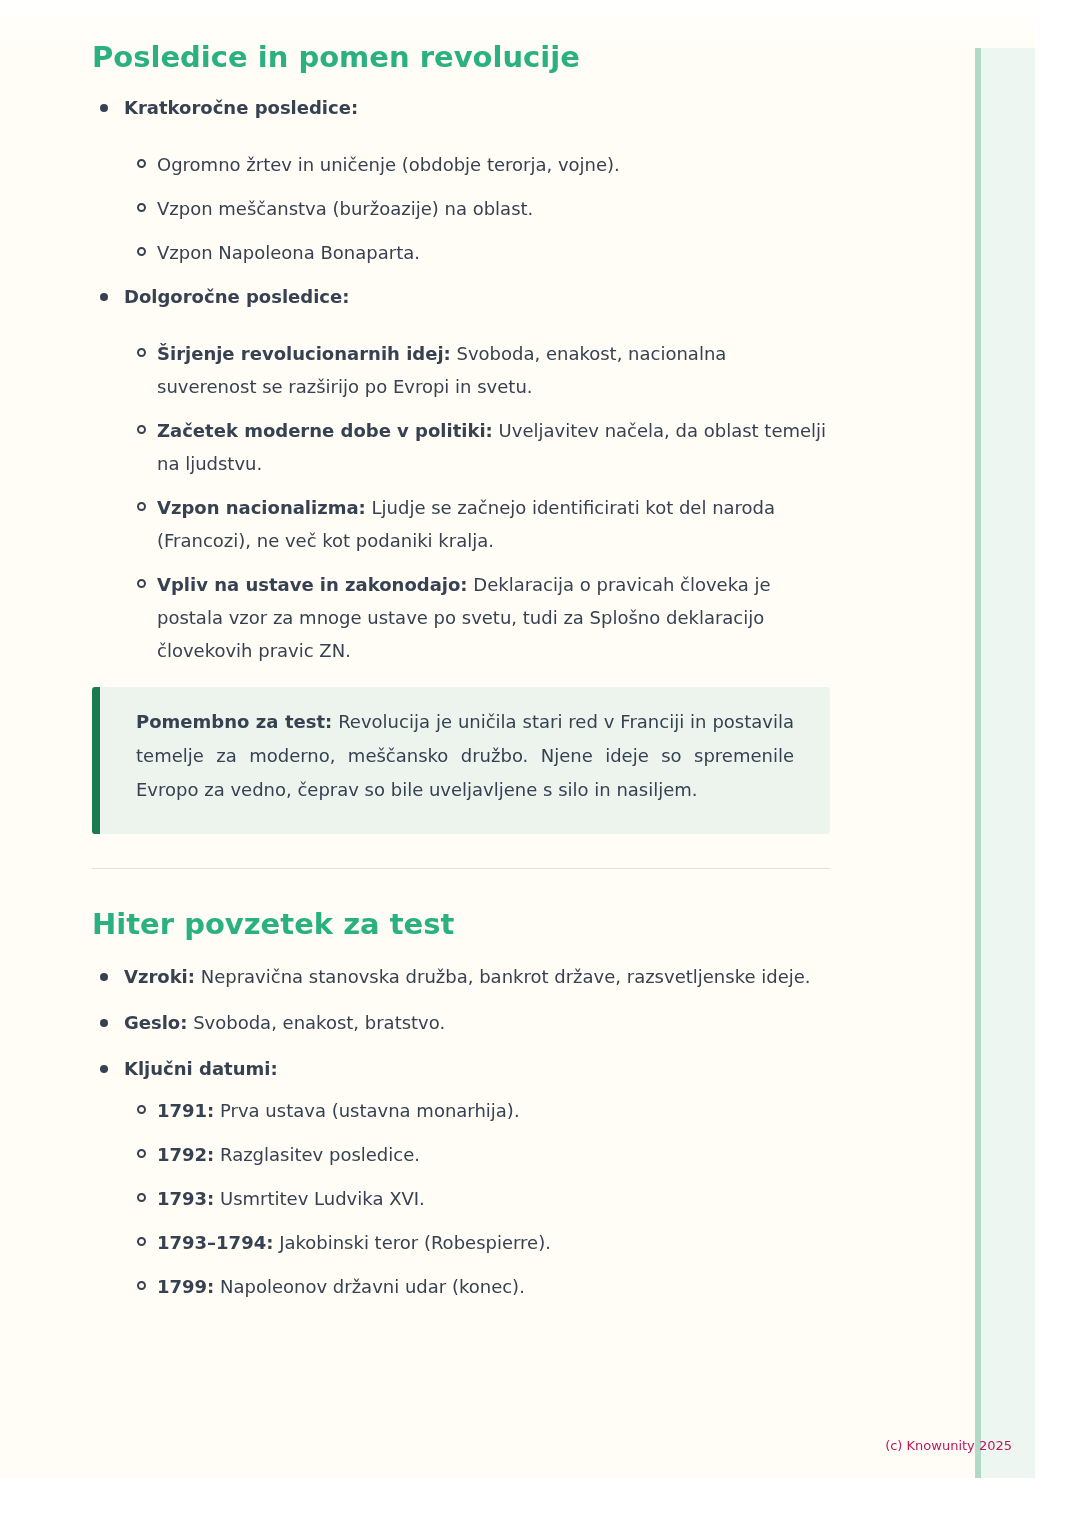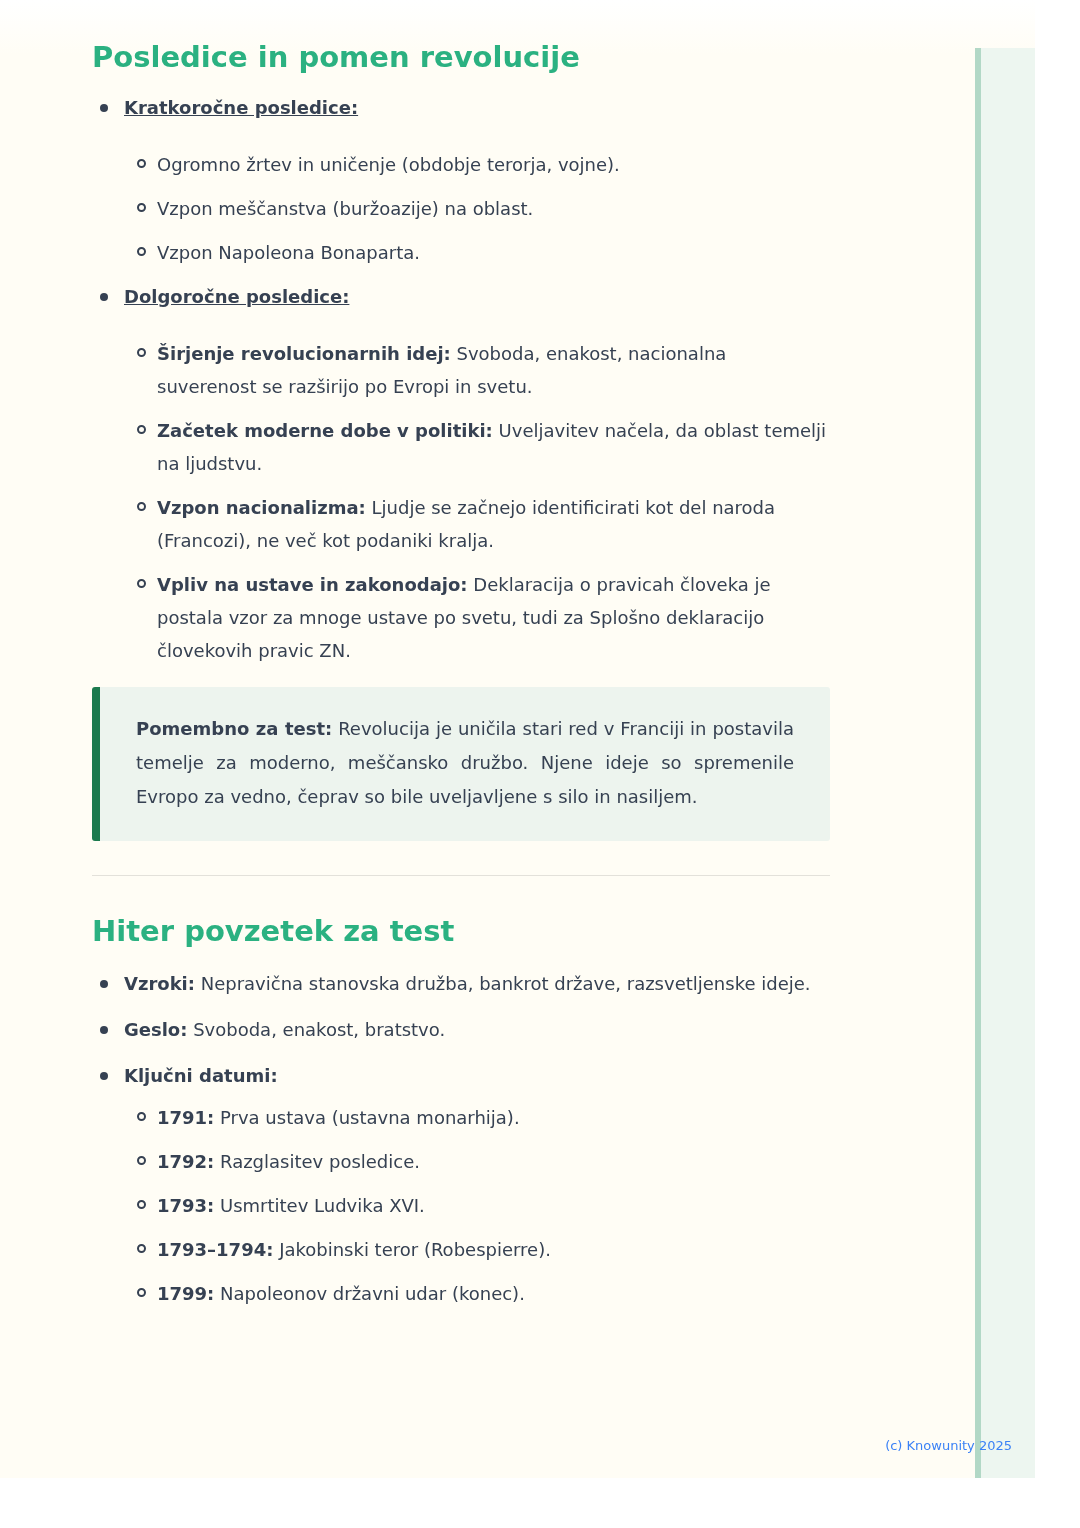--- a/index.html
+++ b/index.html
@@ -42,21 +42,21 @@
     margin: 0 0 16px 0;
     line-height: 1.2;
   }
   h2 { margin-top: 38px; margin-bottom: 18px; }
   .row {
     display: flex;
     align-items: flex-start;
     line-height: 33px;
   }
   .b1 { margin: 8px 0 13px 0; }
-  .b1.header { margin-bottom: 24px; text-decoration: underline; }
+  .b1.header { margin-bottom: 24px; }
   .b1 .marker {
     width: 24px;
     flex: 0 0 24px;
     padding-left: 8px;
     box-sizing: content-box;
   }
   .disc {
     display: block;
     width: 8px; height: 8px;
     margin-top: 13px;
@@ -78,35 +78,35 @@
     background: transparent;
     box-sizing: border-box;
   }
   .lead { font-weight: 700; }
   .txt { flex: 1; }
   .callout {
     margin-top: 20px;
     background: #edf4ee;
     border-left: 8px solid #1b7a4e;
     border-radius: 3px;
-    padding: 25px 36px 27px 36px;
+    padding: 18px 36px 27px 36px;
     line-height: 34px;
     text-align: justify;
   }
   hr.divider {
     border: none;
     border-top: 1px solid #e3e1da;
     margin: 34px 0 0 0;
   }
   .copyright {
     position: absolute;
     right: 68px;
     top: 1438px;
     font-size: 13px;
-    color: #3b82f6;
+    color: #be185d;
     z-index: 5;
   }
 </style>
 </head>
 <body>
 
 <div class="sheet"></div>
 <div class="edge-strip"></div>
 
 <div class="content">

